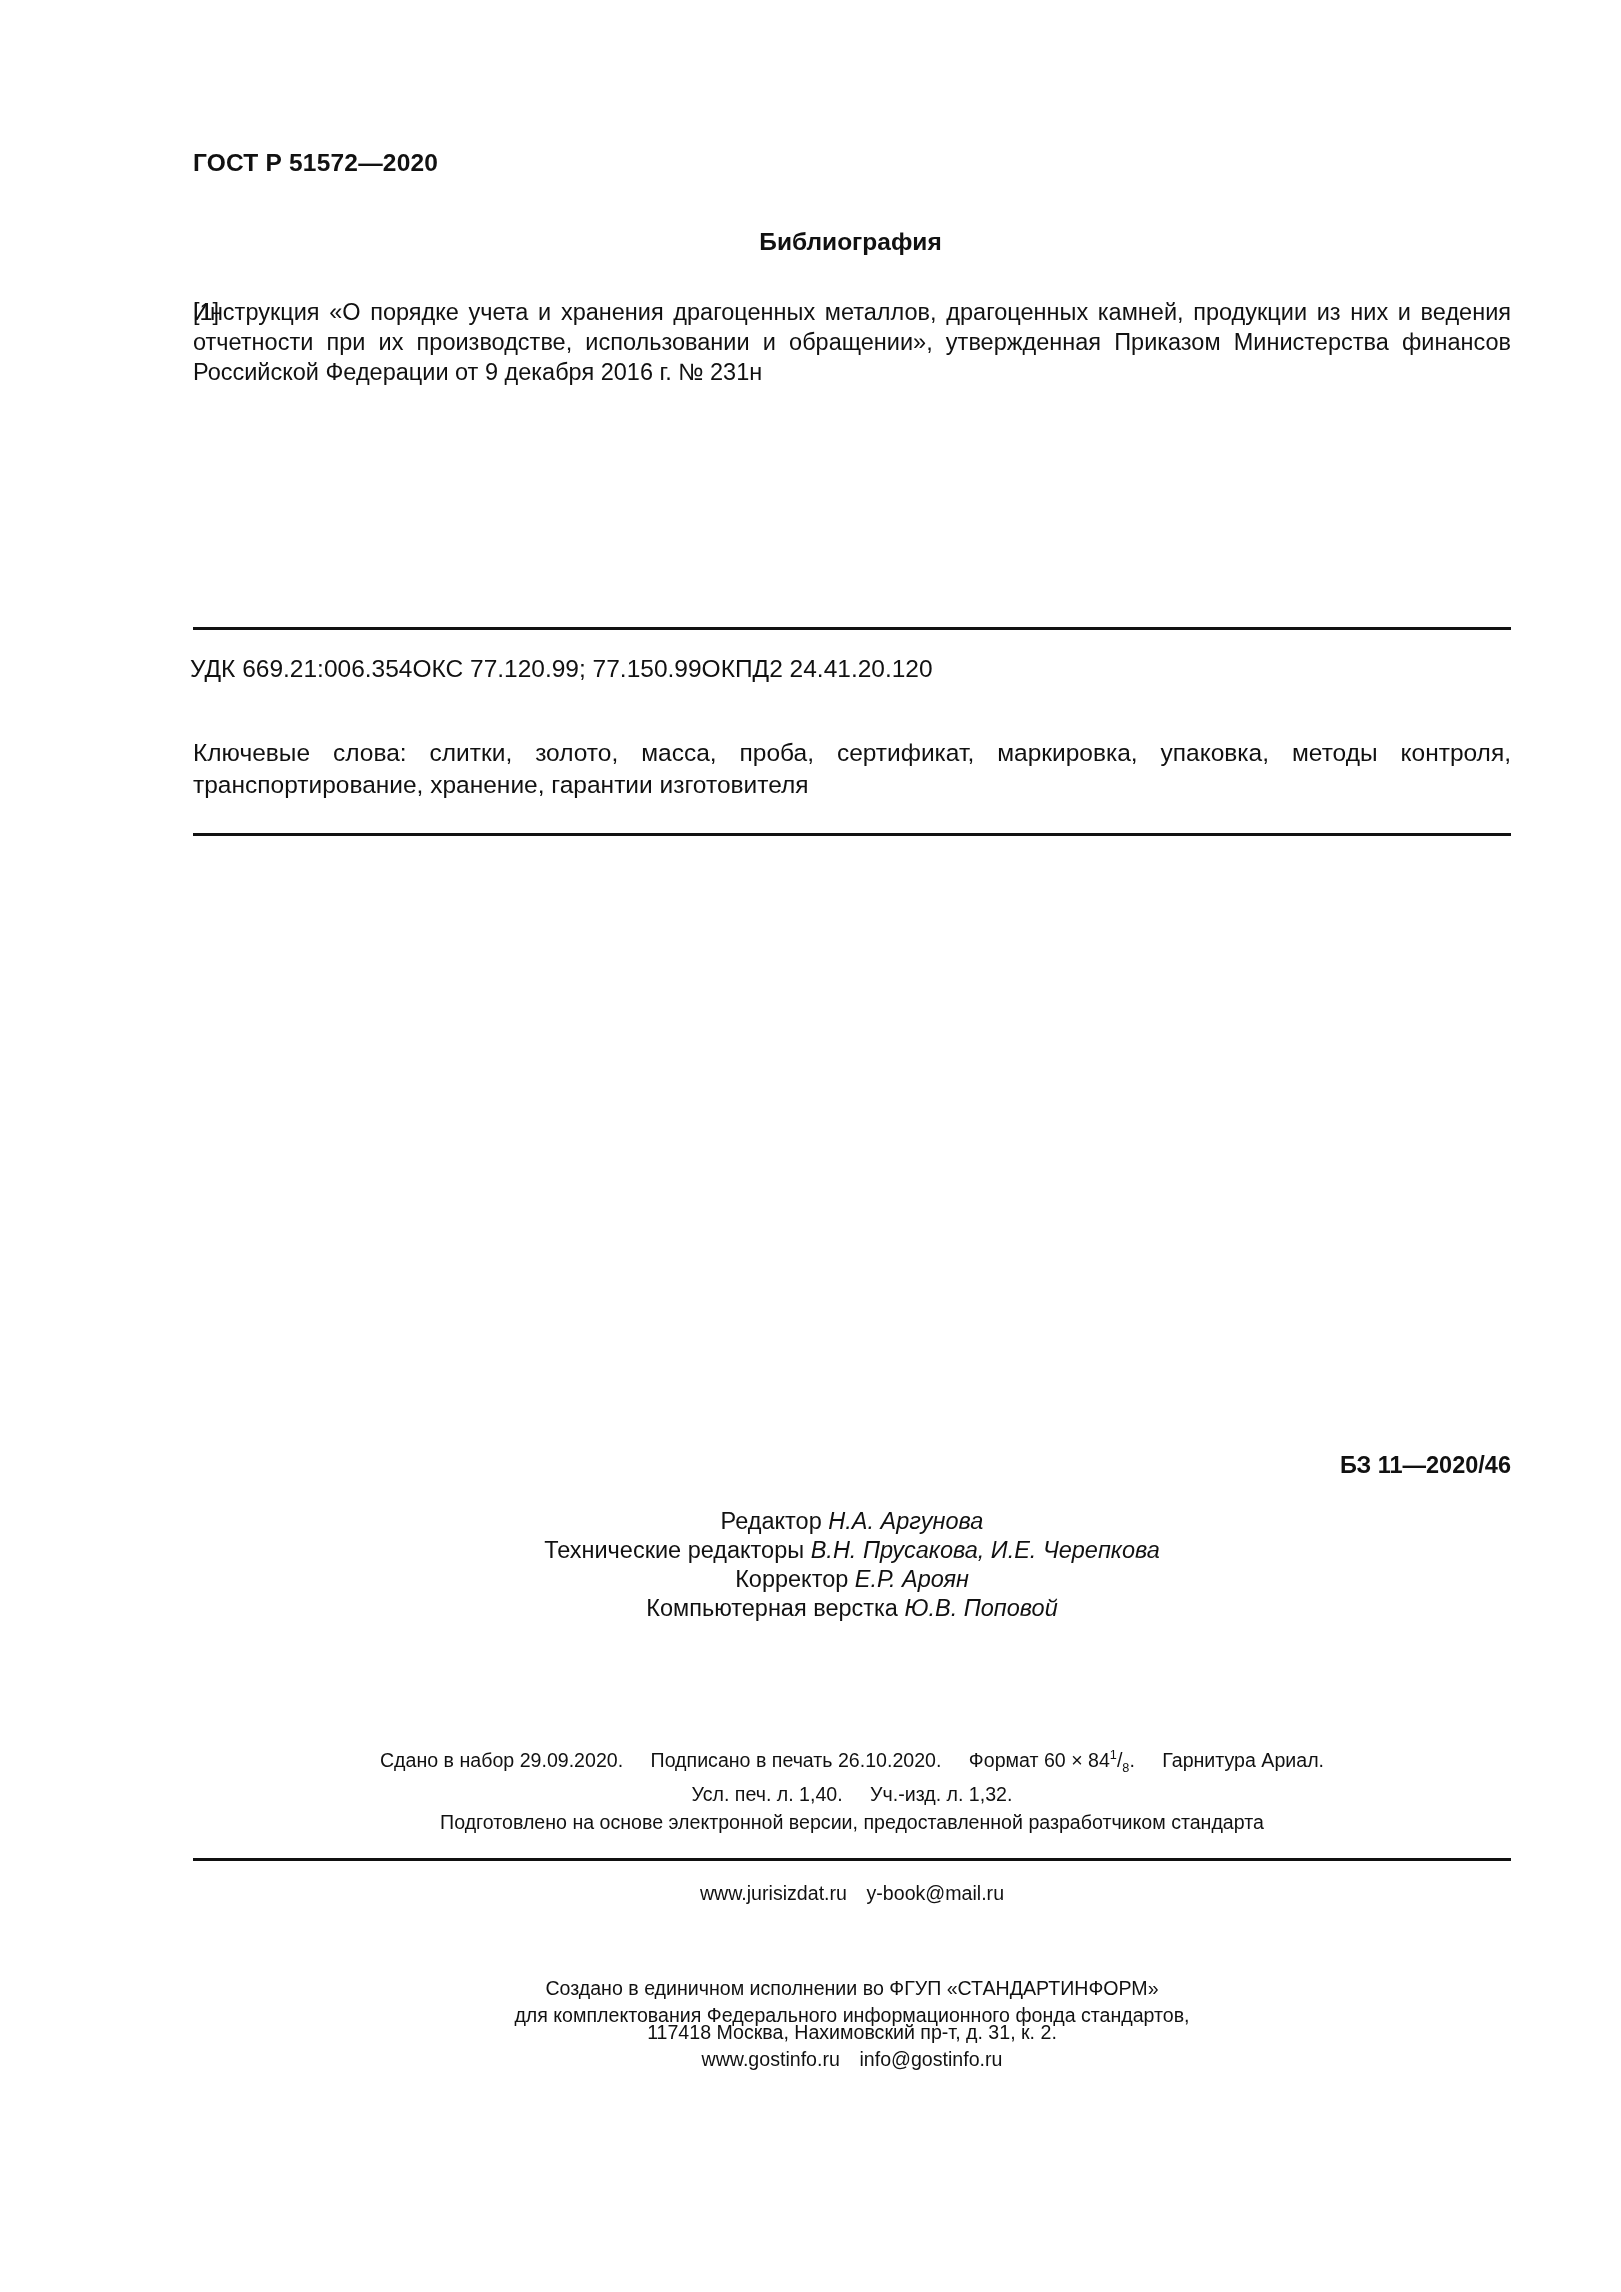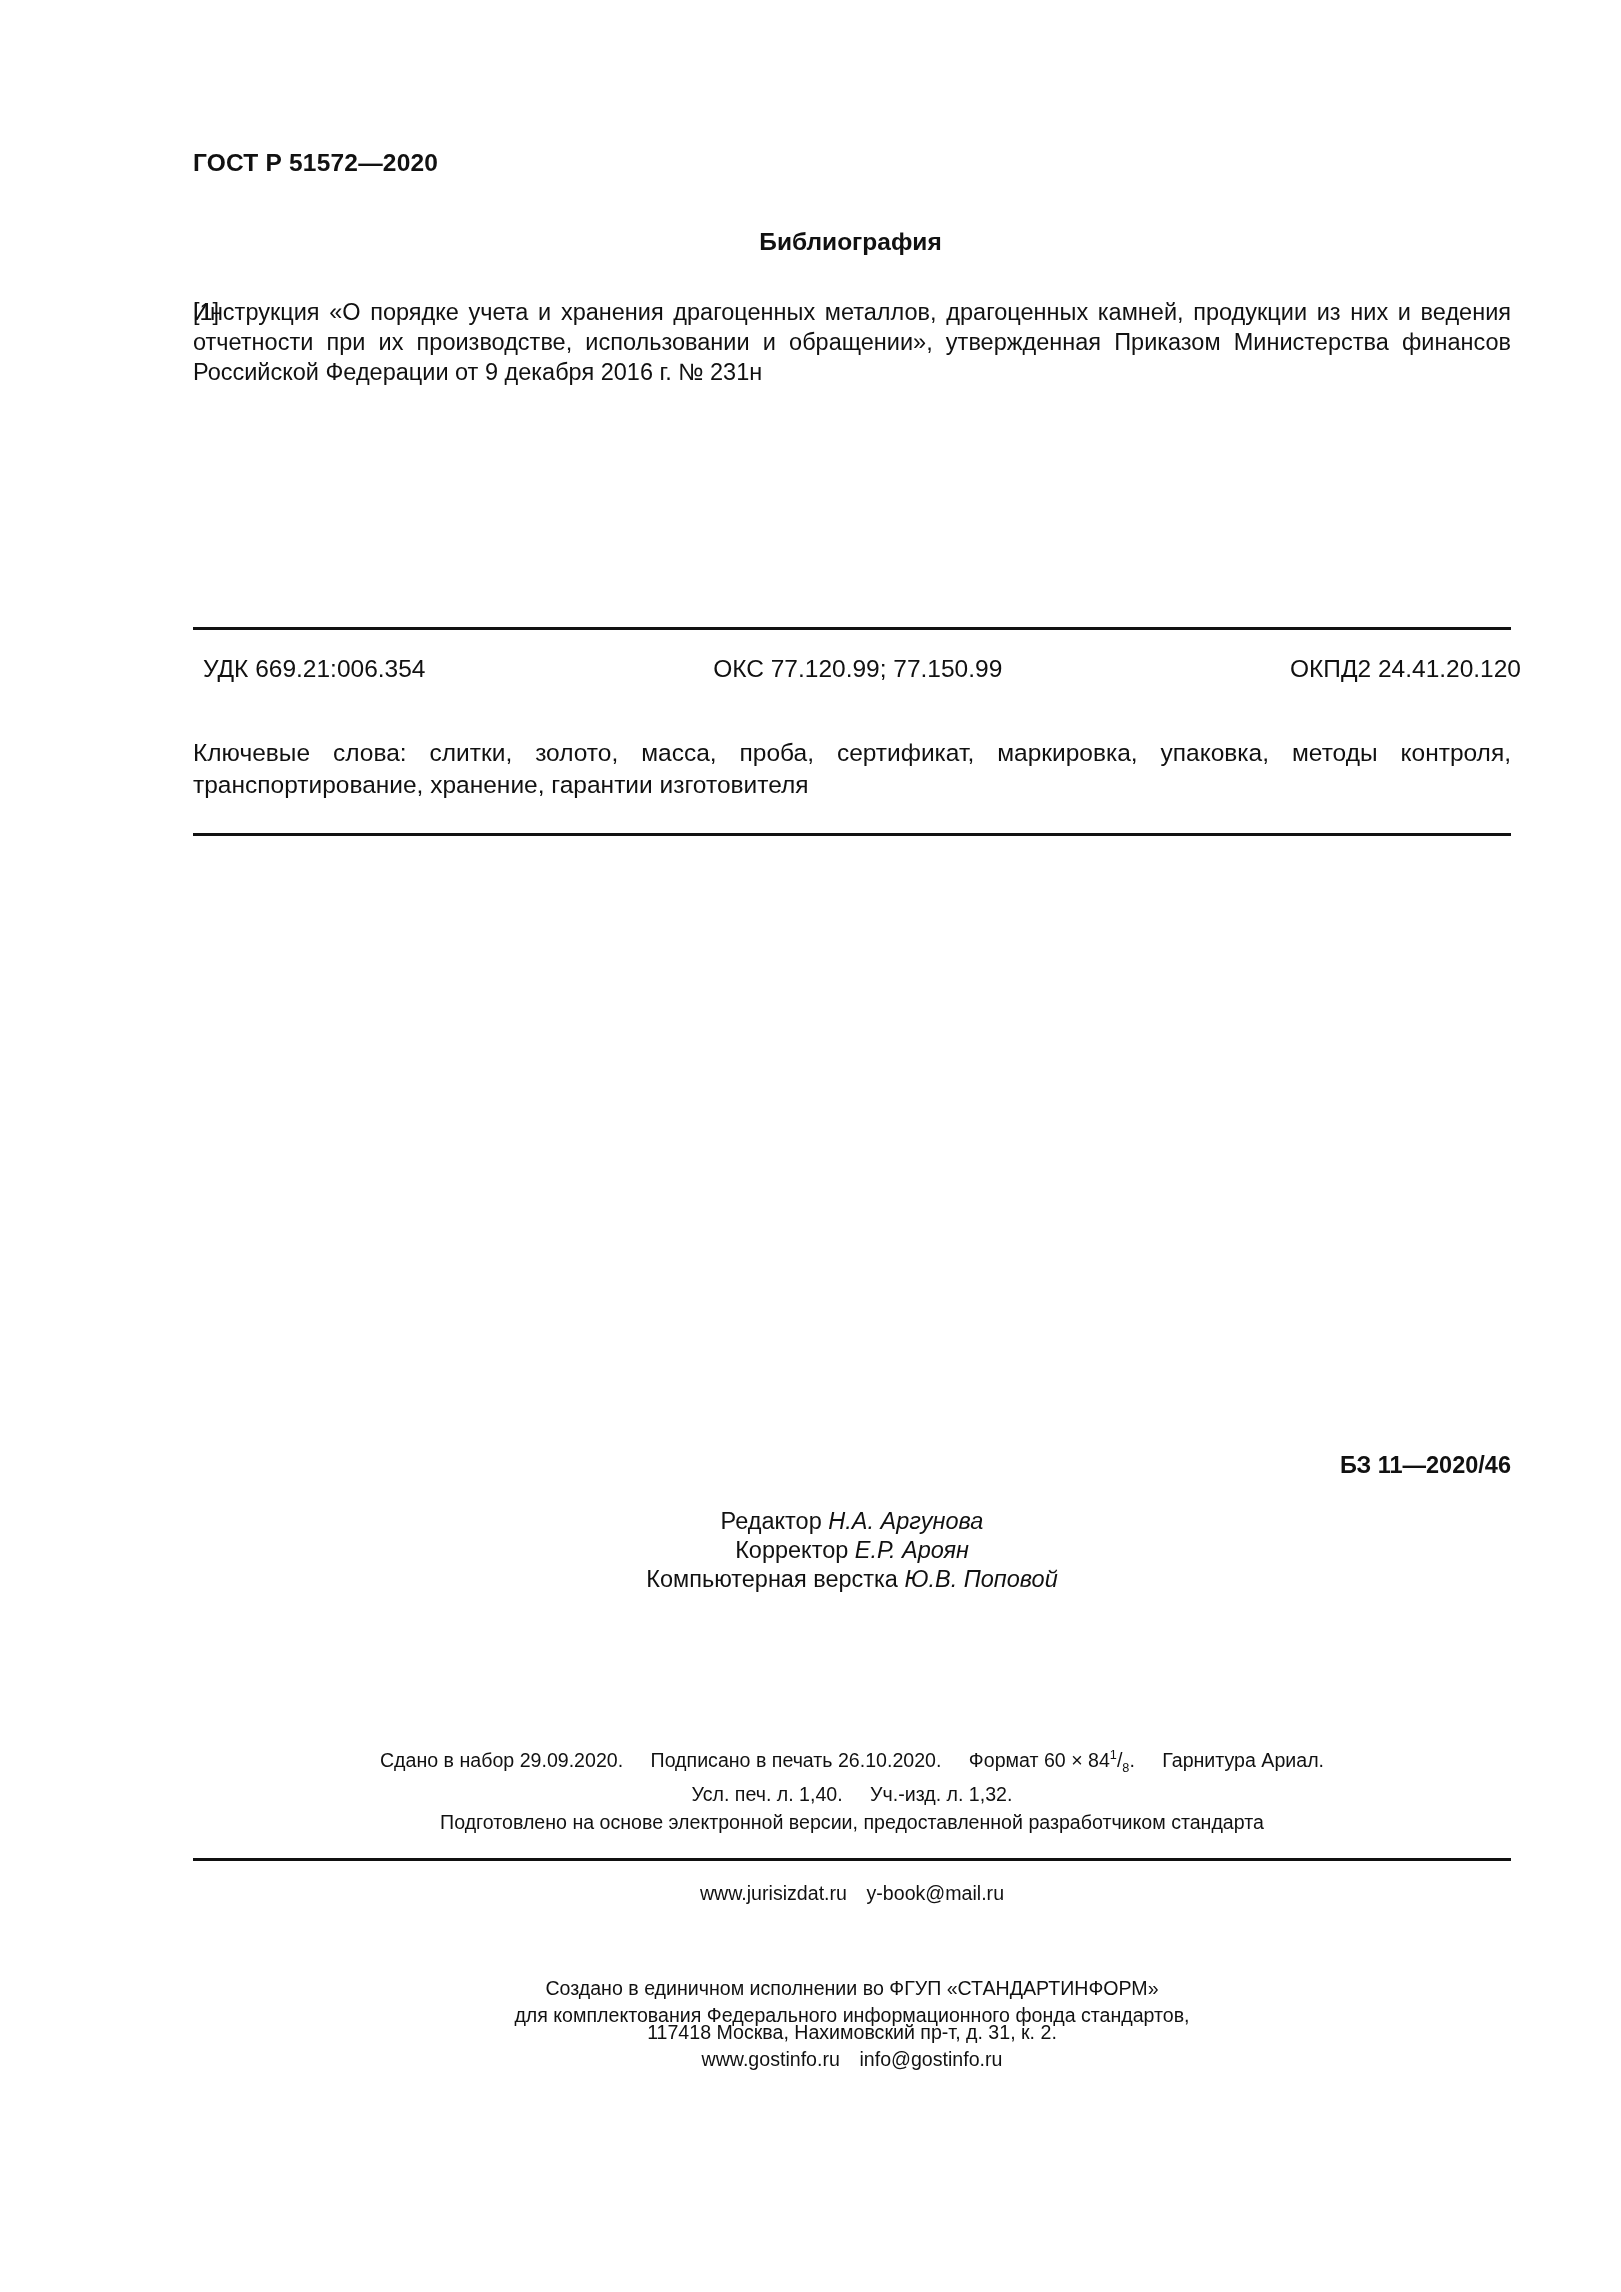--- a/index.html
+++ b/index.html
@@ -5,21 +5,21 @@
   html, body { margin: 0; padding: 0; background: #ffffff; }
   body { width: 1621px; height: 2293px; position: relative; overflow: hidden;
          font-family: "Liberation Sans", sans-serif; color: #111111; }
   .abs { position: absolute; }
   .header { left: 193px; top: 149px; font-size: 24.5px; font-weight: bold; letter-spacing: 0.2px; }
   .bib-title { left: 0; width: 1701px; top: 228px; text-align: center; font-size: 24.5px; font-weight: bold; }
   .bib-entry { left: 193px; top: 297px; width: 1318px; font-size: 23.5px; line-height: 30px; }
   .bib-num { position: absolute; left: 0; top: 0; }
   .bib-text { text-align: justify; text-align-last: left; }
   .rule { left: 193px; width: 1318px; height: 2.9px; background: #111; }
-  .codes { left: 203px; width: 1318px; top: 655px; font-size: 24.5px; display: flex; justify-content: space-between; }
+  .codes { left: 190px; width: 1318px; top: 655px; font-size: 24.5px; display: flex; }
   .keywords { left: 193px; width: 1318px; top: 737px; font-size: 24.5px; line-height: 32px; text-align: justify; text-align-last: left; }
   .center { left: 193px; width: 1318px; text-align: center; }
   .bz { top: 1452px; font-size: 23.5px; font-weight: bold; text-align: right; }
   .credits { top: 1507px; font-size: 23.5px; line-height: 29px; }
   .credits i { font-style: italic; }
   .imprint { top: 1742px; font-size: 19.6px; line-height: 26.5px; }
   .imprint span.gap { display: inline-block; width: 27.4px; }
   .prepared { top: 1811px; font-size: 19.6px; }
   .publisher { top: 1880px; font-size: 19.6px; line-height: 26.5px; }
   .created { top: 1950px; font-size: 19.6px; line-height: 26.5px; margin-top: 25px; }
@@ -48,20 +48,21 @@
 </div>
 
 <div class="abs keywords">Ключевые слова: слитки, золото, масса, проба, сертификат, маркировка, упаковка, методы контроля, транспортирование, хранение, гарантии изготовителя</div>
 
 <div class="abs rule" style="top:833px;"></div>
 
 <div class="abs center bz">БЗ 11—2020/46</div>
 
 <div class="abs center credits">
   <div><span>Редактор</span> <i>Н.А. Аргунова</i></div>
+  <div><span>Технические редакторы</span> <i>В.Н. Прусакова, И.Е. Черепкова</i></div>
   <div><span>Корректор</span> <i>Е.Р. Ароян</i></div>
   <div><span>Компьютерная верстка</span> <i>Ю.В. Поповой</i></div>
 </div>
 
 <div class="abs center imprint">
   <div>
     <span>Сдано в набор 29.09.2020.</span><span class="gap"></span><span>Подписано в печать 26.10.2020.</span><span class="gap"></span><span><span>Формат 60 × 84</span><sup>1</sup>/<sub>8</sub><span>.</span></span><span class="gap"></span><span>Гарнитура Ариал.</span>
   </div>
   <div>
     <span>Усл. печ. л. 1,40.</span><span class="gap"></span><span>Уч.-изд. л. 1,32.</span>

